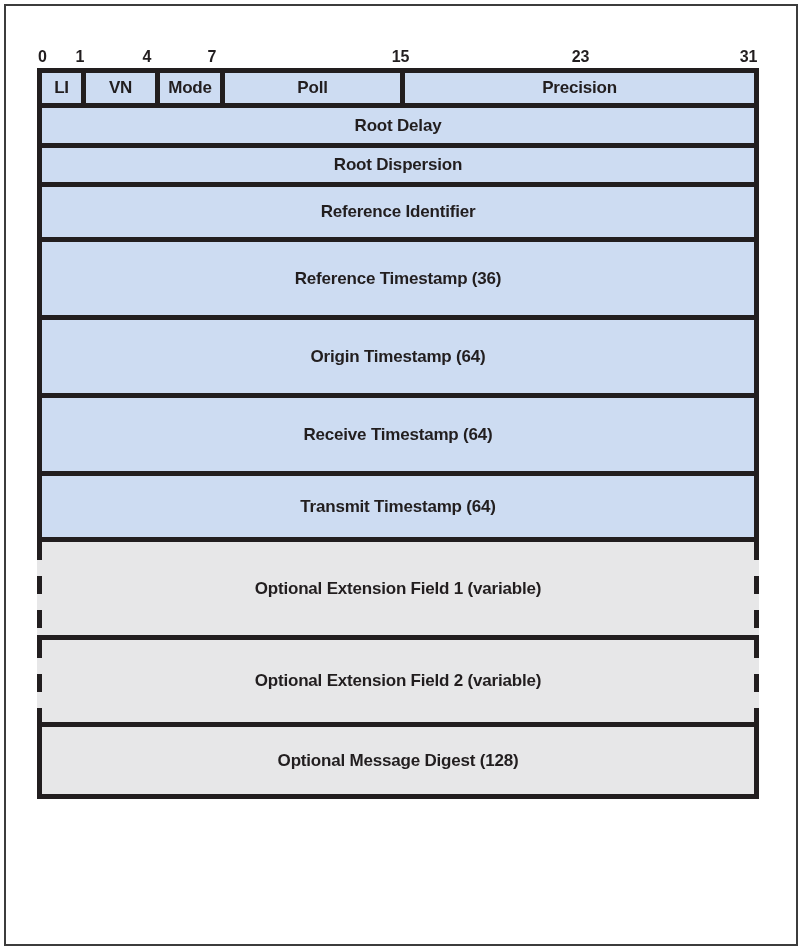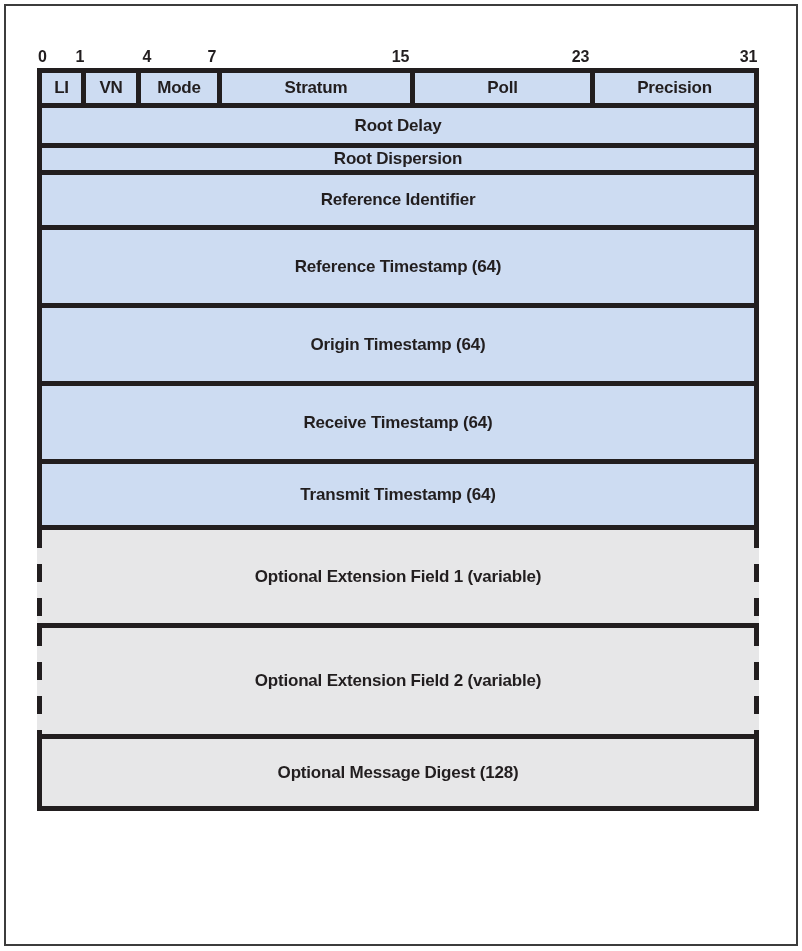--- a/index.html
+++ b/index.html
@@ -90,70 +90,67 @@
     <span class="bit b23 align-r">23</span>
     <span class="bit b31 align-r">31</span>
   </div>
 
   <div class="tbl">
 
     <div class="row hdr first blue" style="height:40px">
       <div class="cell" style="width:44px">
         <span class="lbl">LI</span>
       </div>
-      <div class="cell" style="width:55px">
+      <div class="cell" style="width:74px">
         <span class="lbl">VN</span>
       </div>
-      <div class="cell" style="width:81px">
+      <div class="cell" style="width:65px">
         <span class="lbl">Mode</span>
-      </div>
-      <div class="cell" style="width:193px">
-        <span class="lbl">Stratum</span>
       </div>
       <div class="cell" style="width:180px">
         <span class="lbl">Poll</span>
       </div>
       <div class="cell">
         <span class="lbl">Precision</span>
       </div>
     </div>
 
     <div class="row blue" style="height:40px">
       <span class="lbl">Root Delay</span>
     </div>
 
-    <div class="row blue" style="height:27px">
+    <div class="row blue" style="height:39px">
       <span class="lbl">Root Dispersion</span>
     </div>
 
     <div class="row blue" style="height:55px">
       <span class="lbl">Reference Identifier</span>
     </div>
 
     <div class="row blue" style="height:78px">
-      <span class="lbl">Reference Timestamp (64)</span>
+      <span class="lbl">Reference Timestamp (36)</span>
     </div>
 
     <div class="row blue" style="height:78px">
       <span class="lbl">Origin Timestamp (64)</span>
     </div>
 
     <div class="row blue" style="height:78px">
       <span class="lbl">Receive Timestamp (64)</span>
     </div>
 
     <div class="row blue" style="height:66px">
       <span class="lbl">Transmit Timestamp (64)</span>
     </div>
 
     <div class="row gray dashed" style="height:98px">
       <span class="lbl">Optional Extension Field 1 (variable)</span>
     </div>
 
-    <div class="row gray dashed" style="height:111px">
+    <div class="row gray dashed" style="height:87px">
       <span class="lbl">Optional Extension Field 2 (variable)</span>
     </div>
 
 
     <div class="row gray" style="height:72px">
       <span class="lbl">Optional Message Digest (128)</span>
     </div>
 
   </div>
 </div>

